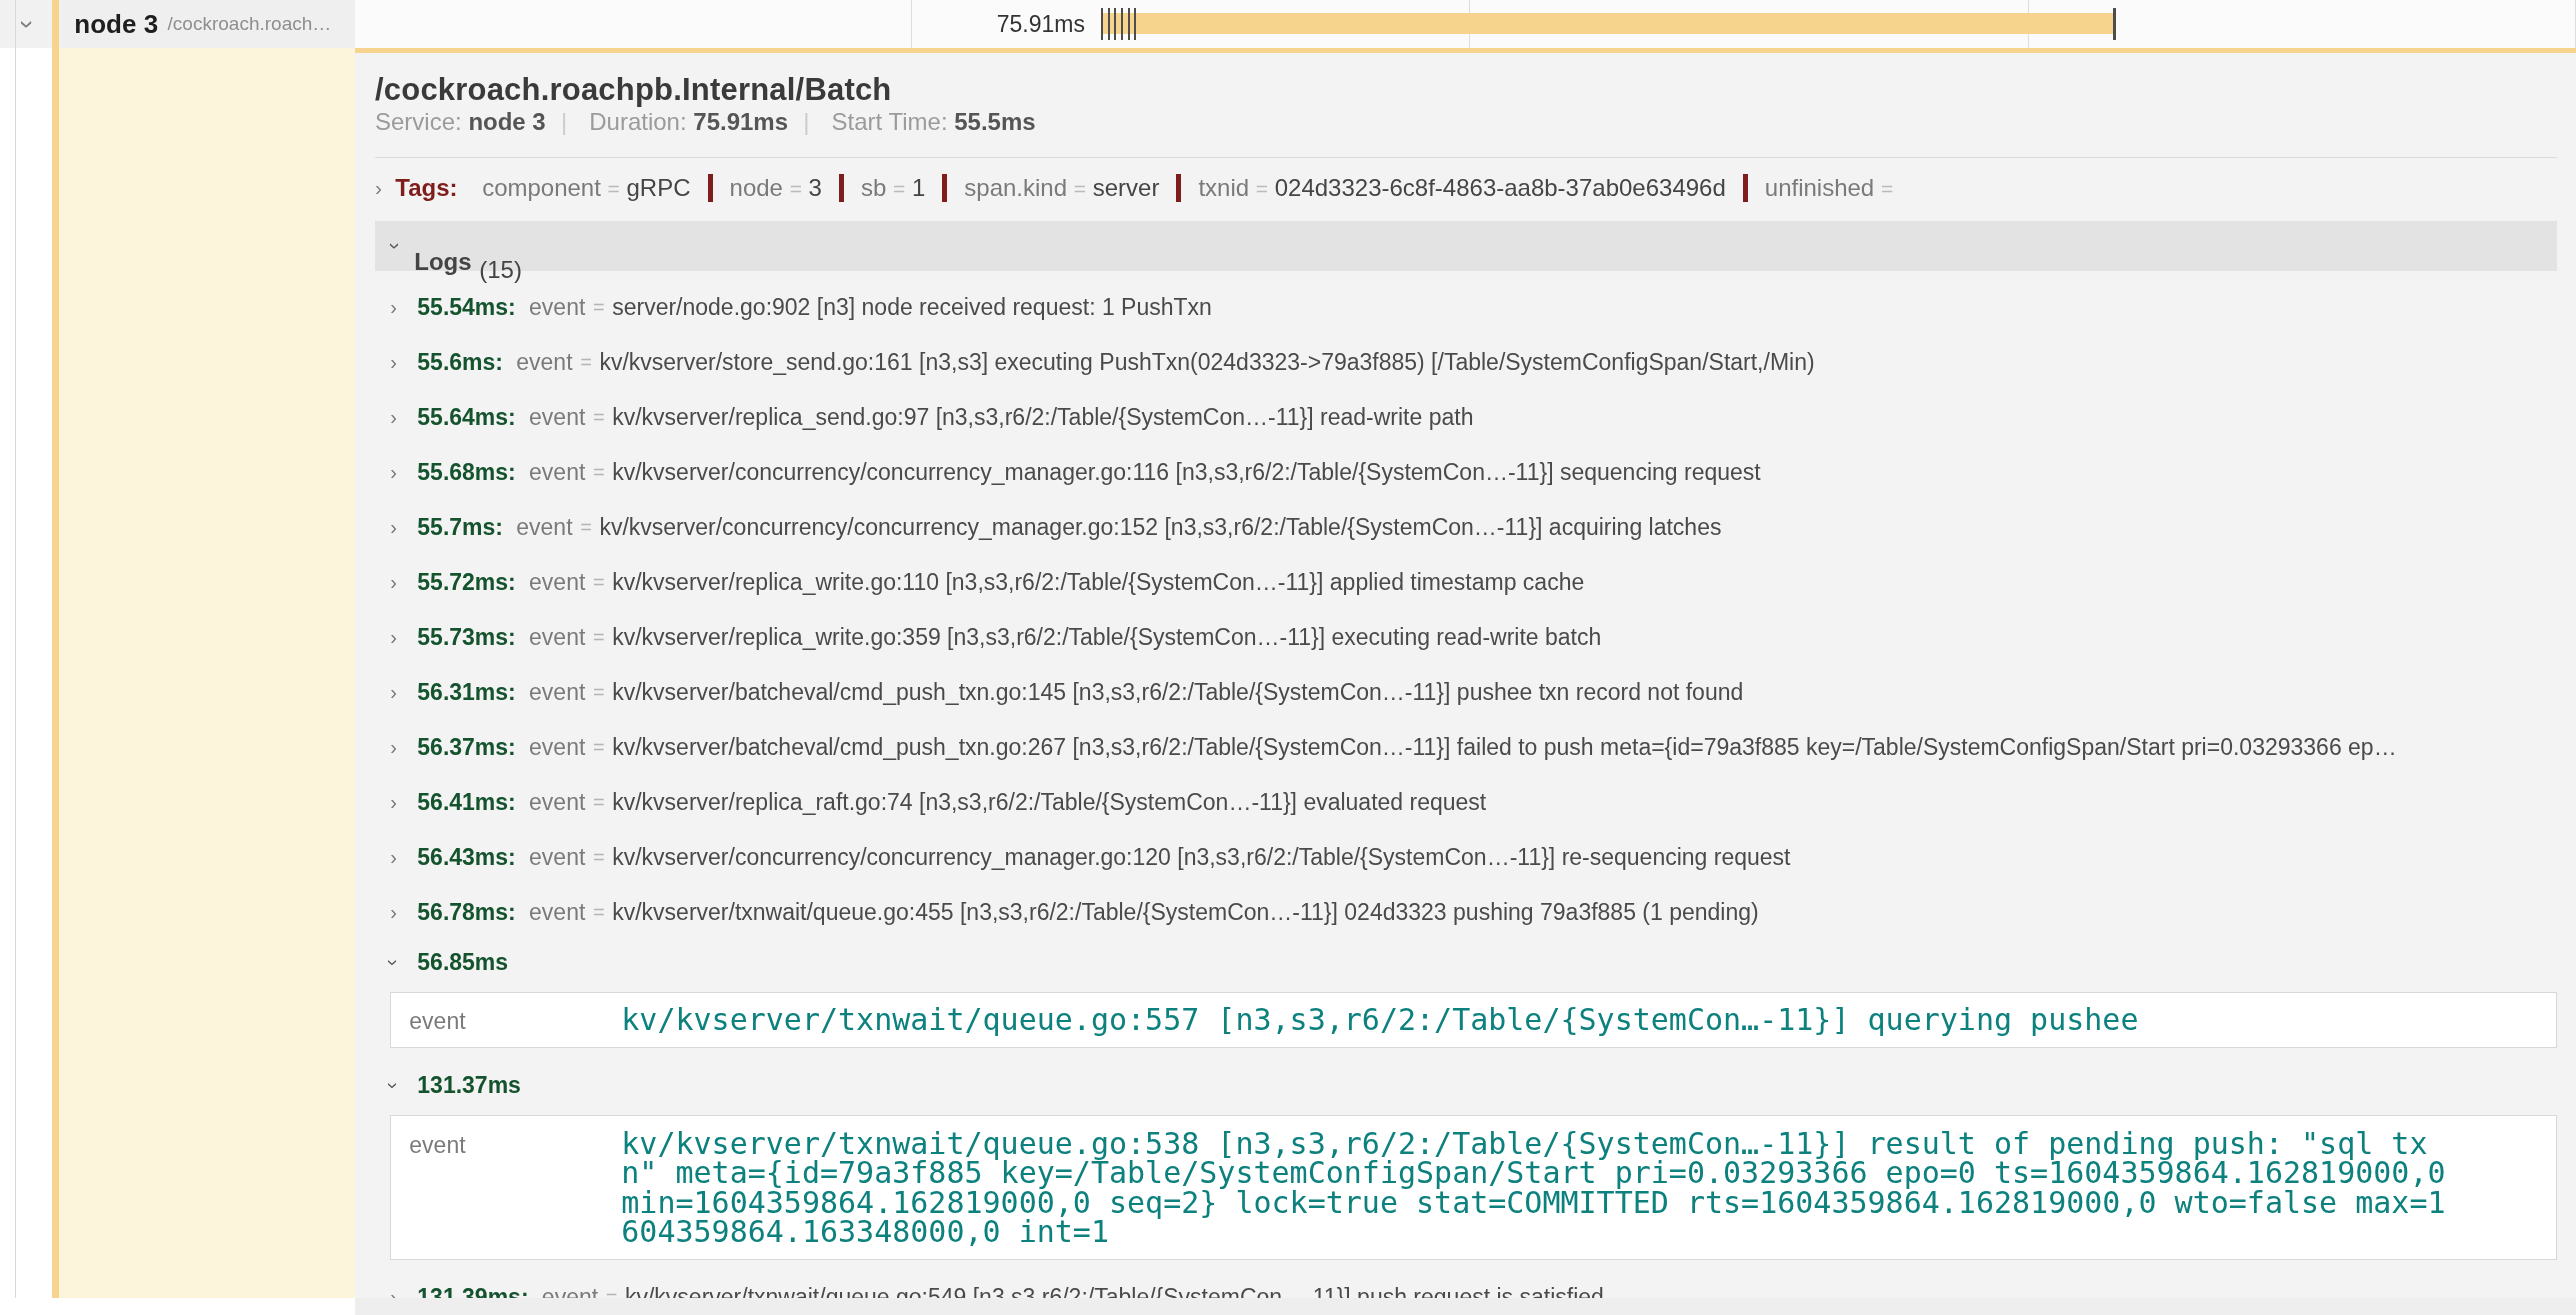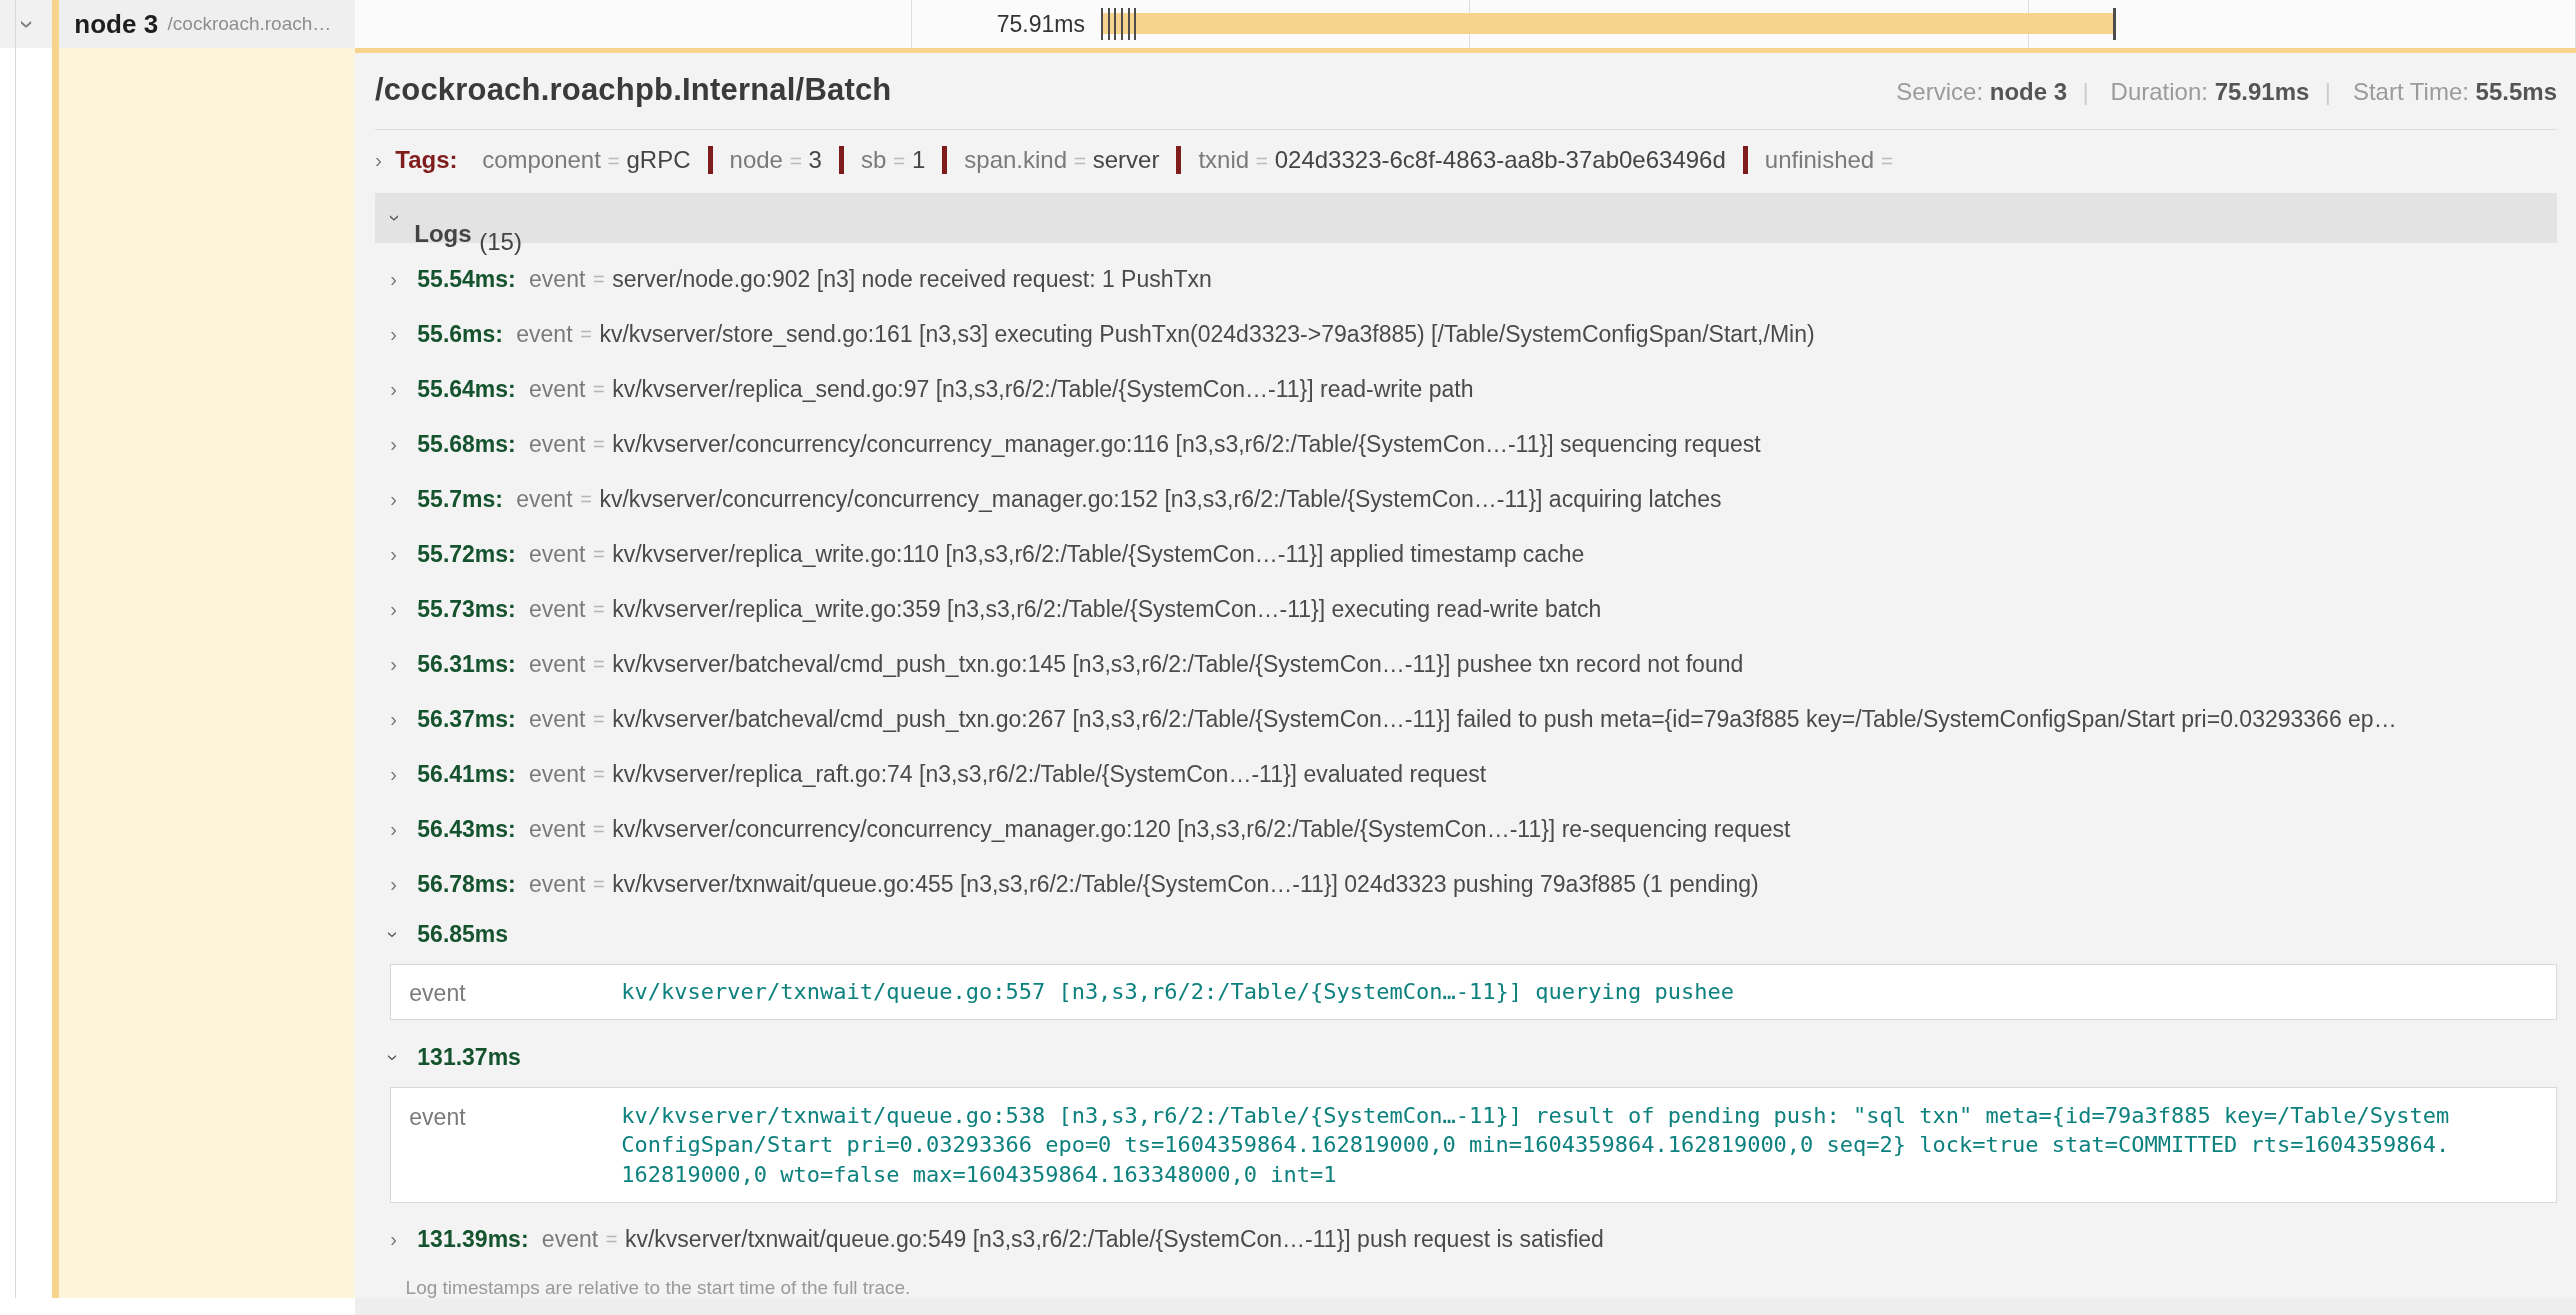--- a/index.html
+++ b/index.html
@@ -33,21 +33,21 @@
   .end-tick { position: absolute; left: 1758px; top: 7.6px; width: 2.9px; height: 32px; background: #4d4d4d; }
 
   
   .accent-bar { position: absolute; left: 52px; top: 0; width: 6.7px; height: 1298px; background: #f6d48e; z-index: 4; }
   .name-col { position: absolute; left: 59px; top: 48px; width: 296px; height: 1250px; background: #fdf4dc; }
 
   
   .detail-panel { position: absolute; left: 355px; top: 48px; width: 2221px; height: 1250px;
     background: #f3f3f3; border-top: 5.7px solid #f6d48e; padding: 0 19px 0 20px; overflow: hidden; }
 
-  .detail-header { margin-top: 19px; display: flex; justify-content: space-between; align-items: baseline; }
+  .detail-header { margin-top: 19px; display: flex; justify-content: space-between; align-items: baseline; flex-direction: column; }
   .span-title { margin: 0; font-size: 31px; font-weight: bold; color: #3a3a3a; letter-spacing: 0.2px; }
   .header-meta { font-size: 24px; color: #9b9b9b; white-space: nowrap; }
   .header-meta b { color: #555; }
   .meta-sep { color: #cccccc; margin: 0 15.3px; font-weight: normal; }
 
   .header-divider { border-bottom: 1px solid #dcdcdc; margin-top: 21px; }
 
   .tags-row { margin-top: 13.3px; display: flex; align-items: center; font-size: 24px; height: 34px; }
   .tags-chev { color: #7d7d7d; font-size: 21px; margin-right: 13.3px; }
   .tags-title { font-weight: bold; color: #7f1d1d; margin-right: 7.6px; }
@@ -72,21 +72,21 @@
   .log-msg { color: #4a4a4a; }
 
   .log-exp-head { height: 44px; display: flex; align-items: center; font-size: 23px; }
   .log-exp-head .chev { color: #555; font-size: 20px; width: 27px; flex: 0 0 27px; }
   .log-exp-head .log-time { margin-right: 0; }
   .m-top { margin-top: 15.3px; }
 
   .kv-box { background: #ffffff; border: 1px solid #d8d8d8; margin: 7.6px 0 9.5px 0; display: flex; padding: 12.4px 0; }
   .kv-label { flex: 0 0 230px; padding: 2.9px 0 0 18px; font-size: 23px; color: #7a7a7a; }
   .kv-value { flex: 1; padding-right: 105px; font-family: "DejaVu Sans Mono", monospace;
-    font-size: 22px; line-height: 29.6px; color: #0c817e; word-break: break-all; white-space: pre-wrap; }
+    font-size: 30px; line-height: 29.6px; color: #0c817e; word-break: break-all; white-space: pre-wrap; }
 
   .logs-footer { margin-top: 9.5px; padding-left: 15.3px; font-size: 19px; color: #9a9a9a; }
 
   
   .bottom-divider { position: absolute; left: 16px; top: 1298px; width: 2560px; height: 1px; background: #cccccc; }
   .bottom-strip-right { position: absolute; left: 355px; top: 1298px; width: 2221px; height: 17px; background: #eeeeee; }
   .bottom-strip-left { position: absolute; left: 0; top: 1298px; width: 355px; height: 17px; background: #ffffff; }
 </style>
 </head>
 <body>

